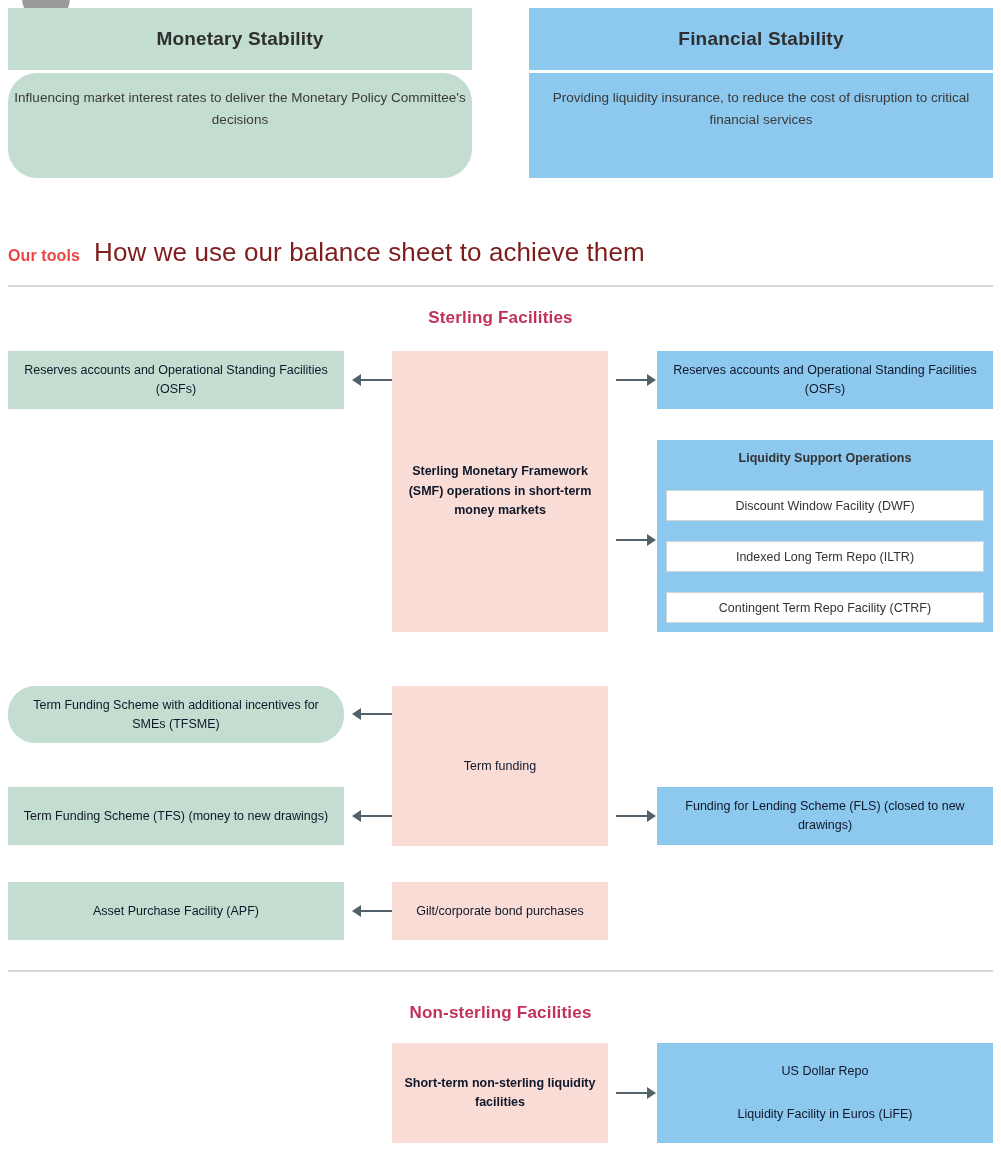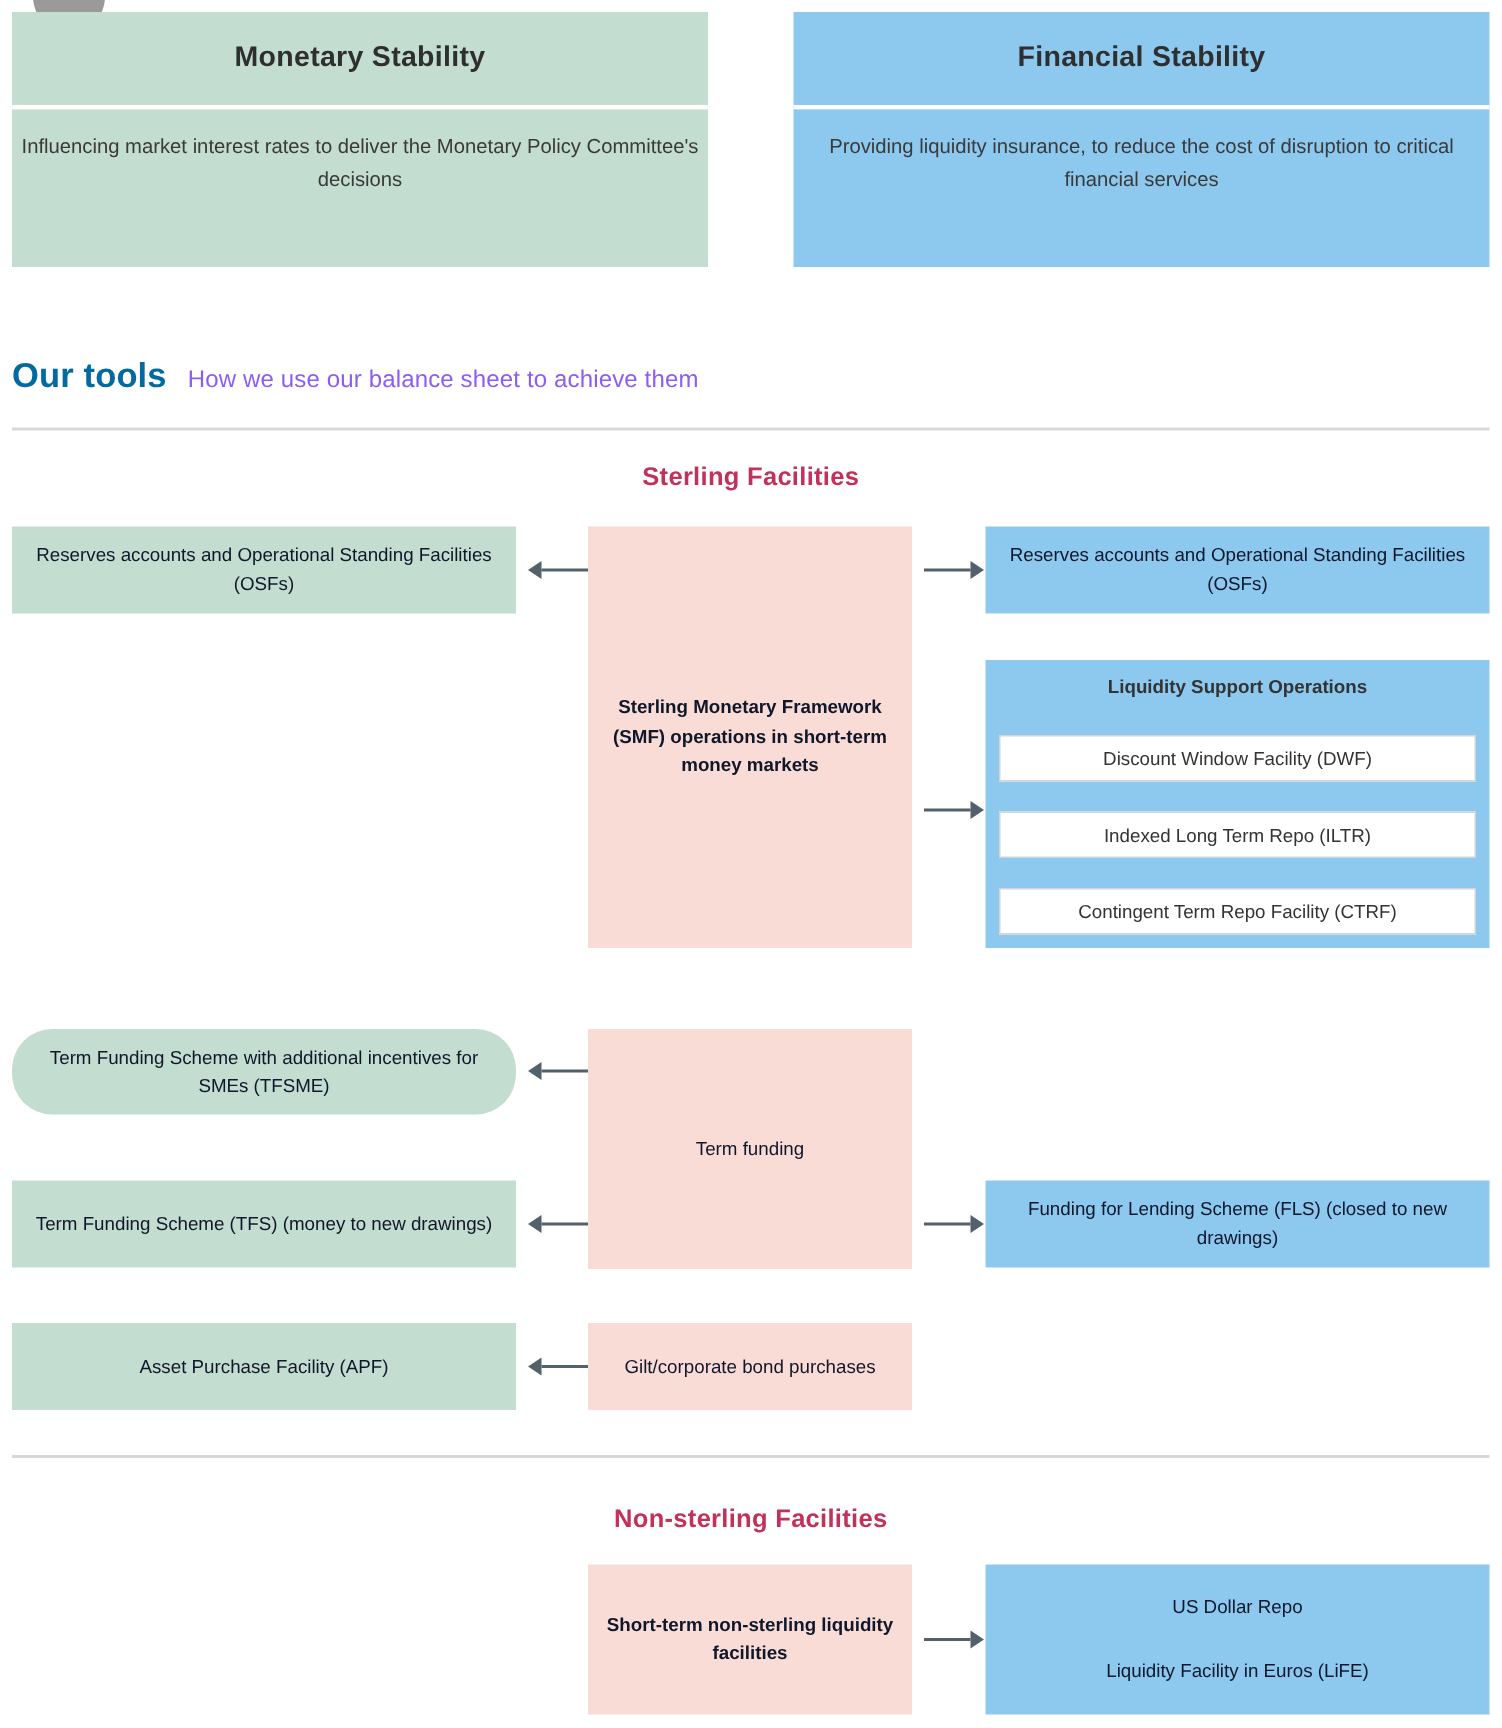--- a/index.html
+++ b/index.html
@@ -62,44 +62,44 @@
     display: flex;
     align-items: flex-start;
     justify-content: center;
     padding-top: 14px;
     font-size: 13.5px;
     line-height: 1.65;
     text-align: center;
     color: #3a3a3a;
   }
   .green .obj-head { background: #c3ddd0; }
-  .green .obj-body { background: #c3ddd0; }
+  .green .obj-body { background: #c3ddd0; border-radius: 29px; }
   .blue  .obj-head { background: #8dc8ef; }
   .blue  .obj-body { background: #8dc8ef; }
   .obj-card .obj-head { border-bottom: 3px solid #ffffff; }
 
   
   .tools-heading {
     position: absolute;
     left: 8px;
     top: 237px;
     display: flex;
     align-items: baseline;
     gap: 14px;
     white-space: nowrap;
   }
   .tools-heading .kicker {
-    font-size: 23px;
-    font-weight: bold;
-    color: #0369a1;
+    font-size: 16px;
+    font-weight: bold;
+    color: #ef4444;
     letter-spacing: .1px;
   }
   .tools-heading .sub {
-    font-size: 16px;
-    color: #8b5cf6;
+    font-size: 26px;
+    color: #7f1d1d;
     letter-spacing: .1px;
   }
 
   .rule {
     position: absolute;
     left: 8px;
     width: 985px;
     height: 2px;
     background: #d5d9dc;
   }

